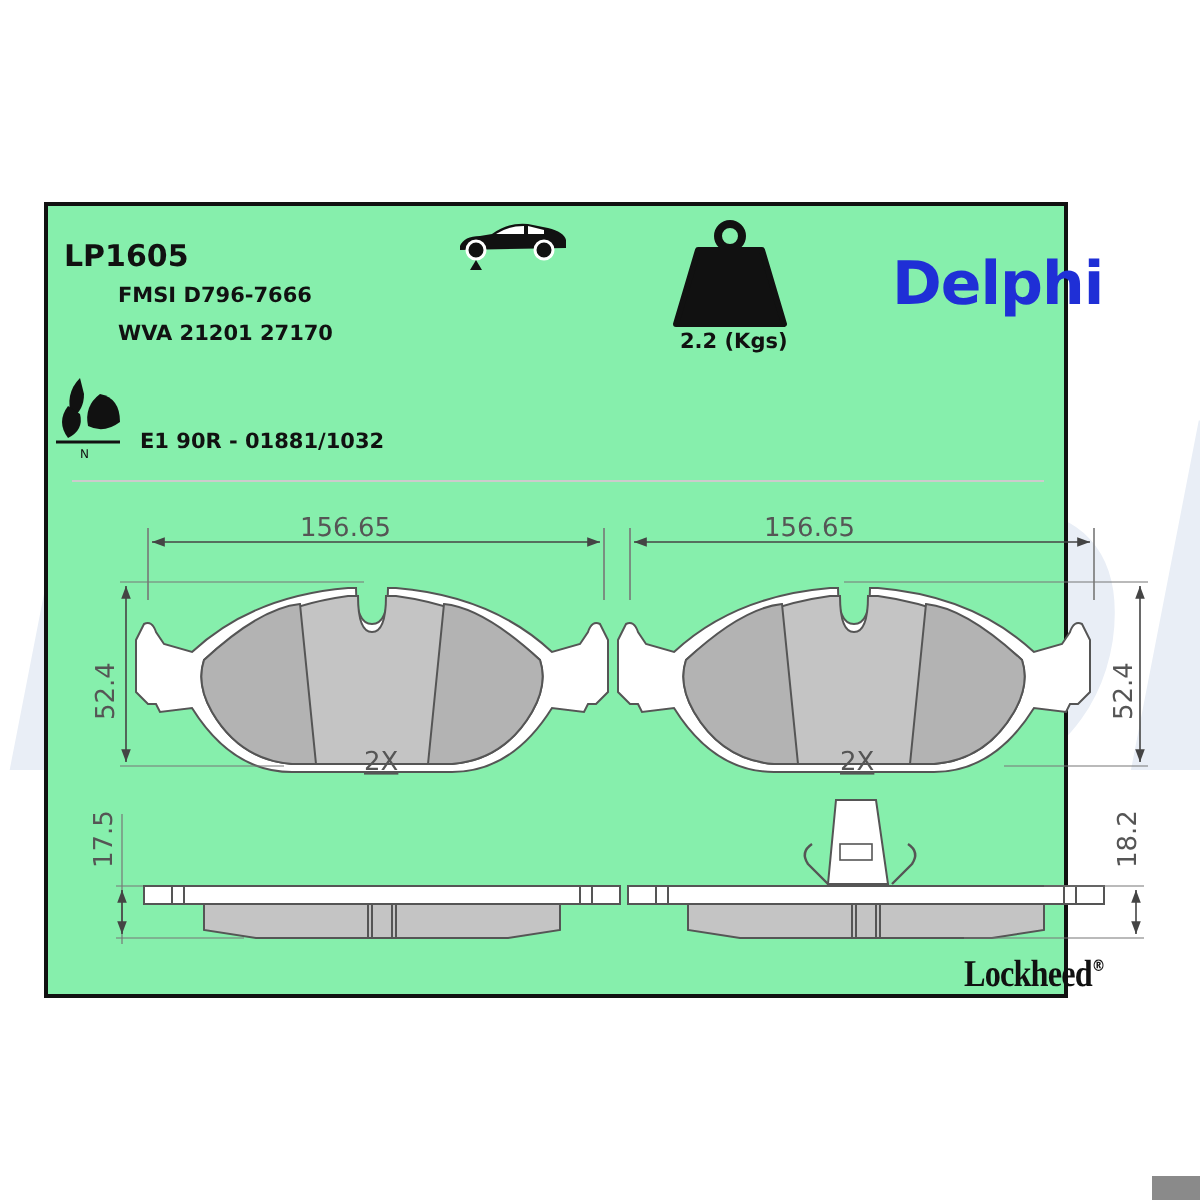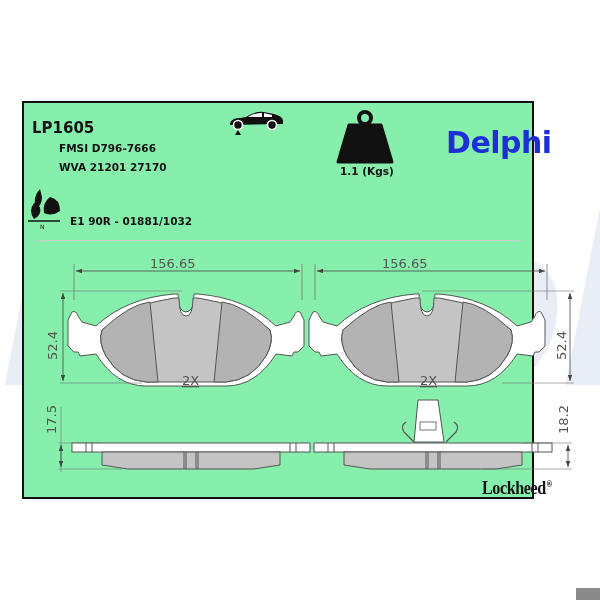--- a/index.html
+++ b/index.html
@@ -34,21 +34,21 @@
     <path d="M36 4 L44 6 L44 8 L36 8 Z" fill="#fff"></path>
     <circle cx="10" cy="16" r="4.5" fill="#111" stroke="#fff" stroke-width="1.5"></circle>
     <circle cx="44" cy="16" r="4.5" fill="#111" stroke="#fff" stroke-width="1.5"></circle>
     <polygon points="10,21 7,26 13,26" fill="#111"></polygon>
   </svg>
 
   <svg style="position:absolute;left:312px;top:7px" width="58" height="54" viewBox="0 0 58 54">
     <circle cx="29" cy="8" r="6" fill="none" stroke="#111" stroke-width="4"></circle>
     <path d="M13 15 L45 15 L56 52 L2 52 Z" fill="#111" stroke="#111" stroke-linejoin="round" stroke-width="3"></path>
   </svg>
-  <div class="weight-label">1.1 (Kgs)</div>
+  <div class="weight-label">2.2 (Kgs)</div>
 
   <div class="brand">Delphi</div>
 
   <svg style="position:absolute;left:2px;top:84px" width="44" height="42" viewBox="0 0 44 42">
     <path d="M14 2 Q6 10 10 22 Q16 18 16 10 Z" fill="#111"></path>
     <path d="M8 16 Q2 24 8 32 Q16 28 14 20 Z" fill="#111"></path>
     <path d="M24 10 Q34 12 34 24 Q26 30 18 26 Q16 16 24 10 Z" fill="#111"></path>
     <line x1="2" y1="34" x2="34" y2="34" stroke="#111" stroke-width="1.5"></line>
     <text x="14" y="42" font-size="6" fill="#111" font-family="DejaVu Sans, sans-serif">N</text>
   </svg>

